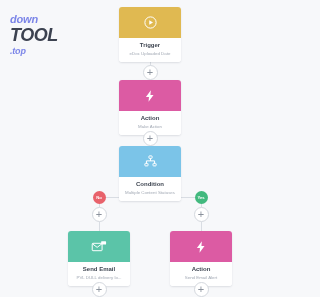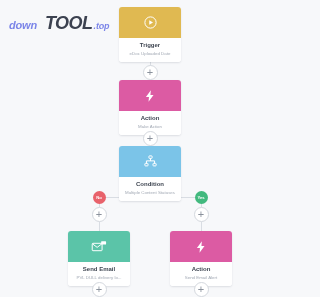--- a/index.html
+++ b/index.html
@@ -16,34 +16,35 @@
   }
 
   
   .logo {
     position: absolute;
     left: 9px;
     top: 13px;
     display: flex;
     align-items: baseline;
     letter-spacing: -0.2px;
+    flex-direction: column;
   }
   .logo-down {
     color: #7b85e8;
     font-size: 11px;
     font-weight: bold;
     font-style: italic;
   }
   .logo-tool {
     color: #3c4250;
     font-size: 18px;
     font-weight: bold;
     font-style: italic;
     letter-spacing: -0.5px;
-    margin-left: 8px;
+    margin-left: 1px;
   }
   .logo-top {
     color: #7b85e8;
     font-size: 9px;
     font-weight: bold;
     font-style: italic;
     margin-left: 1px;
   }
 
   

